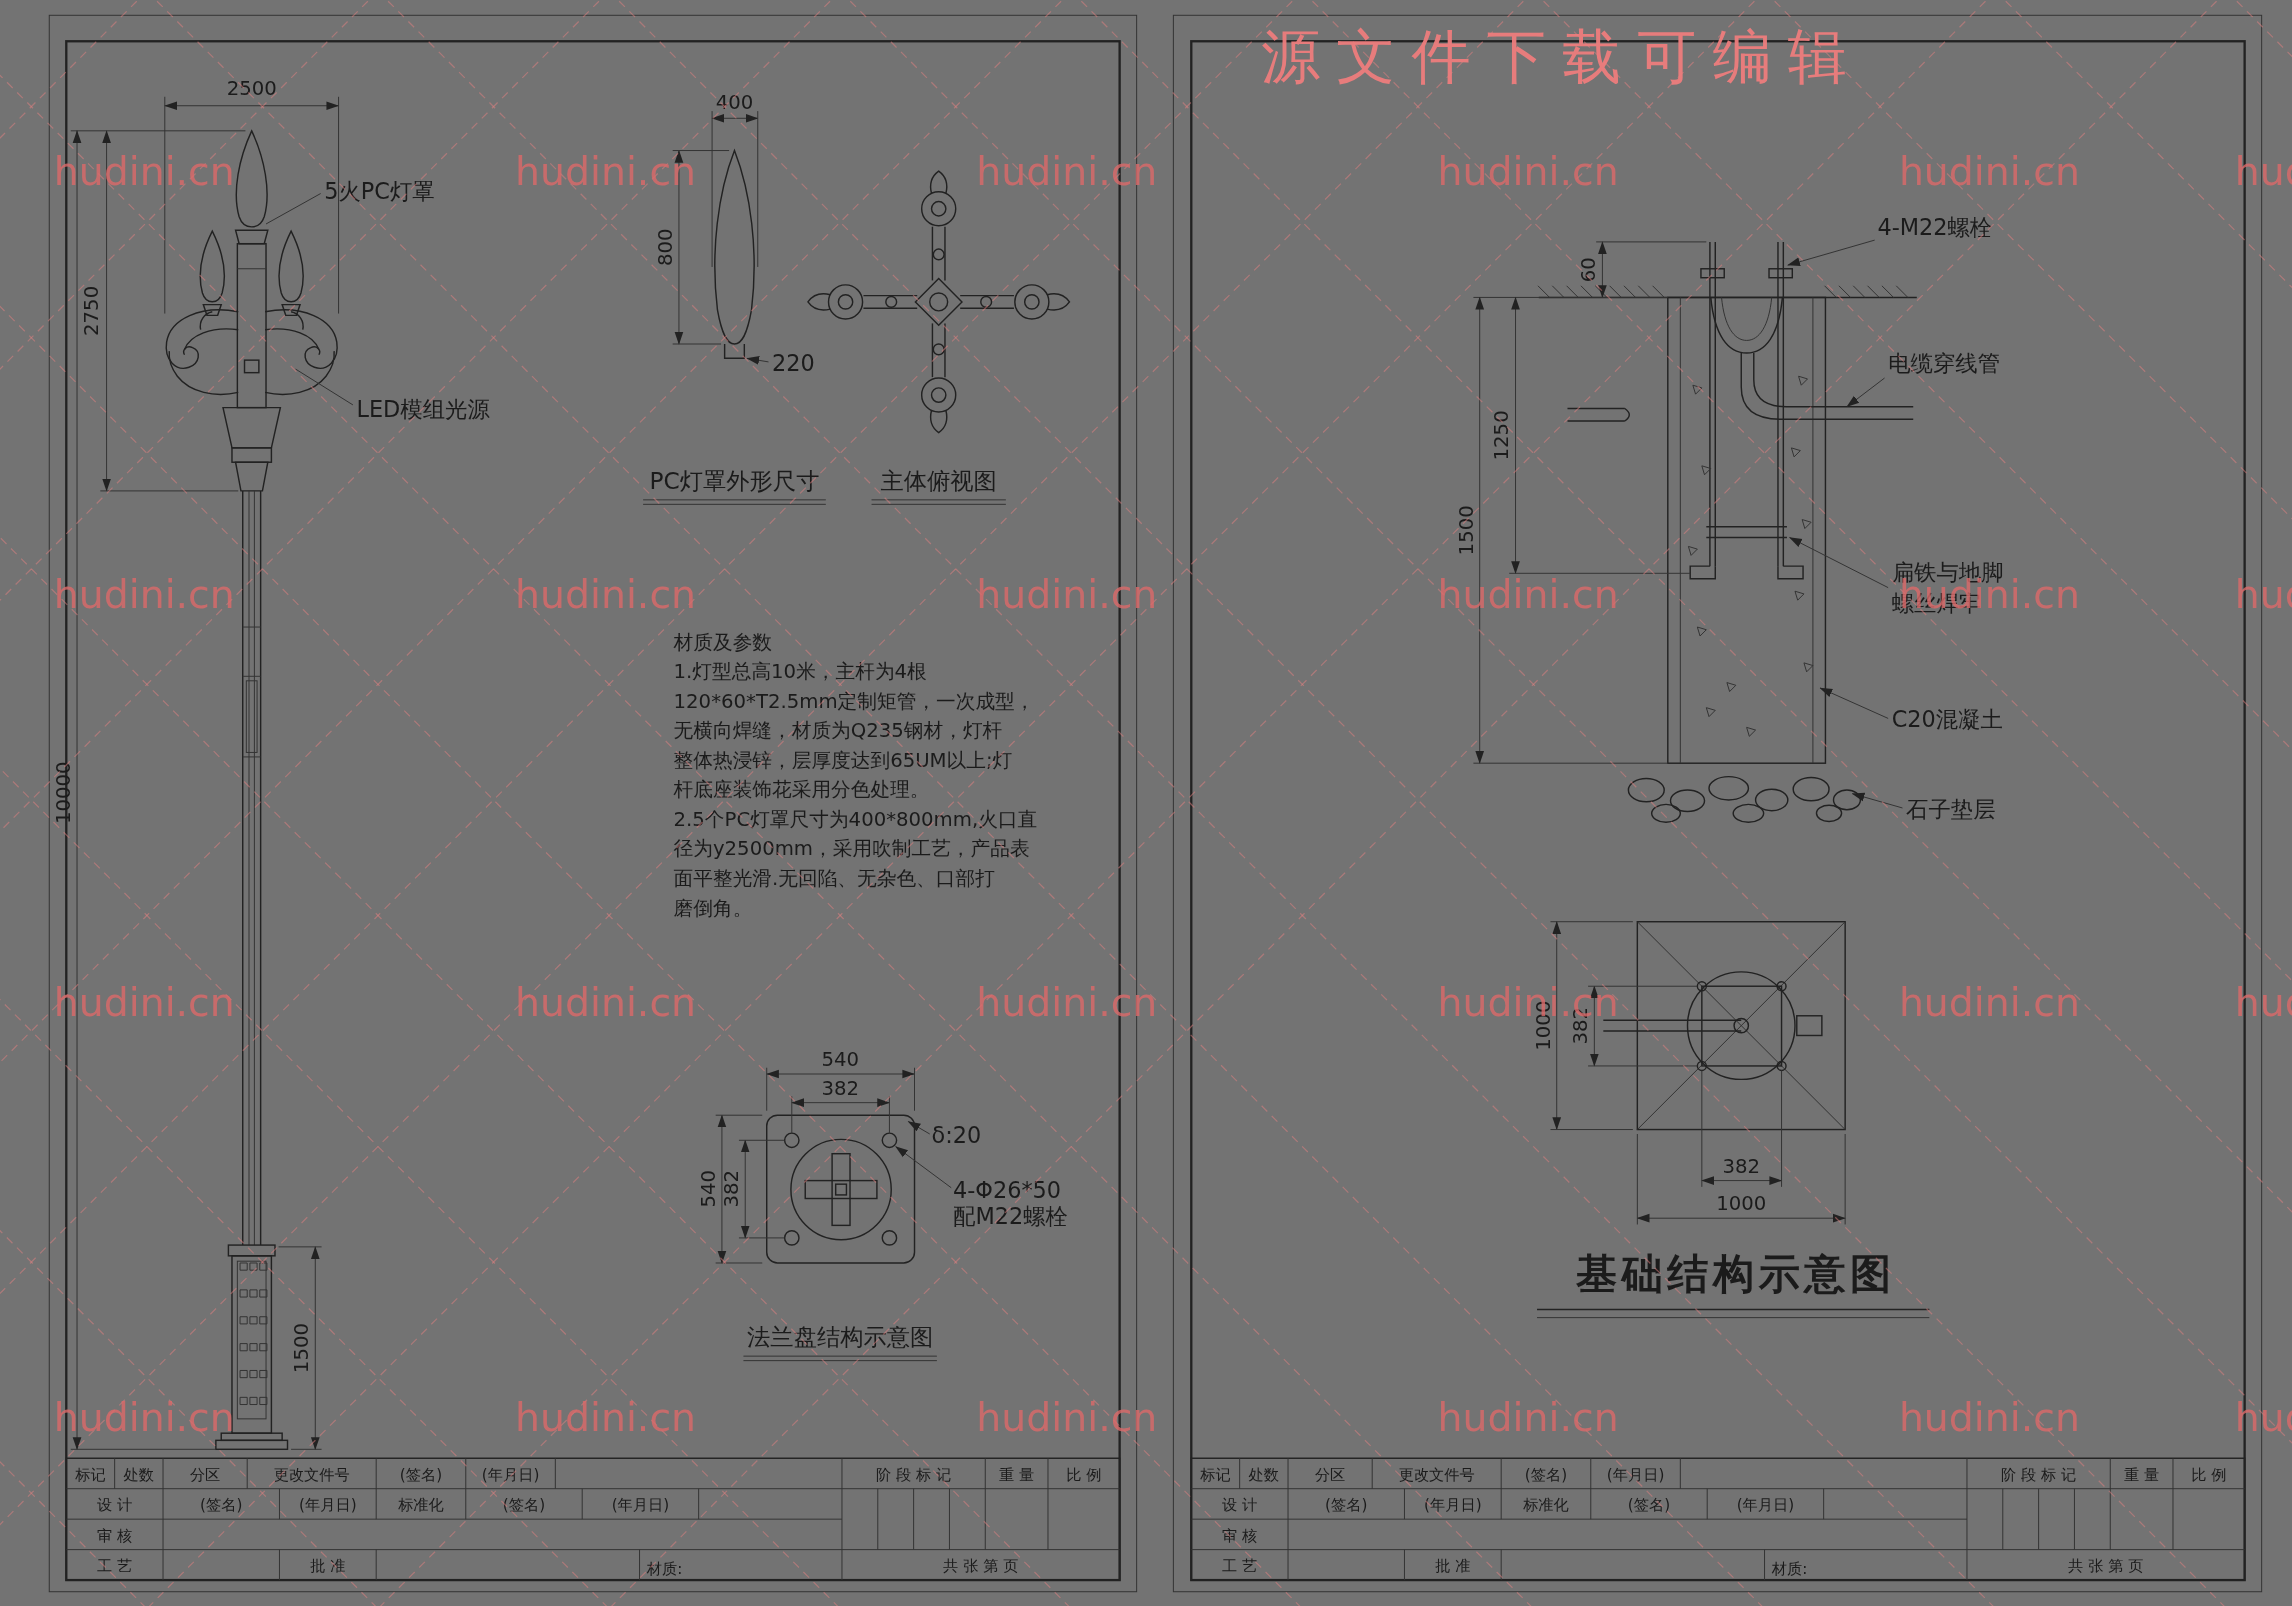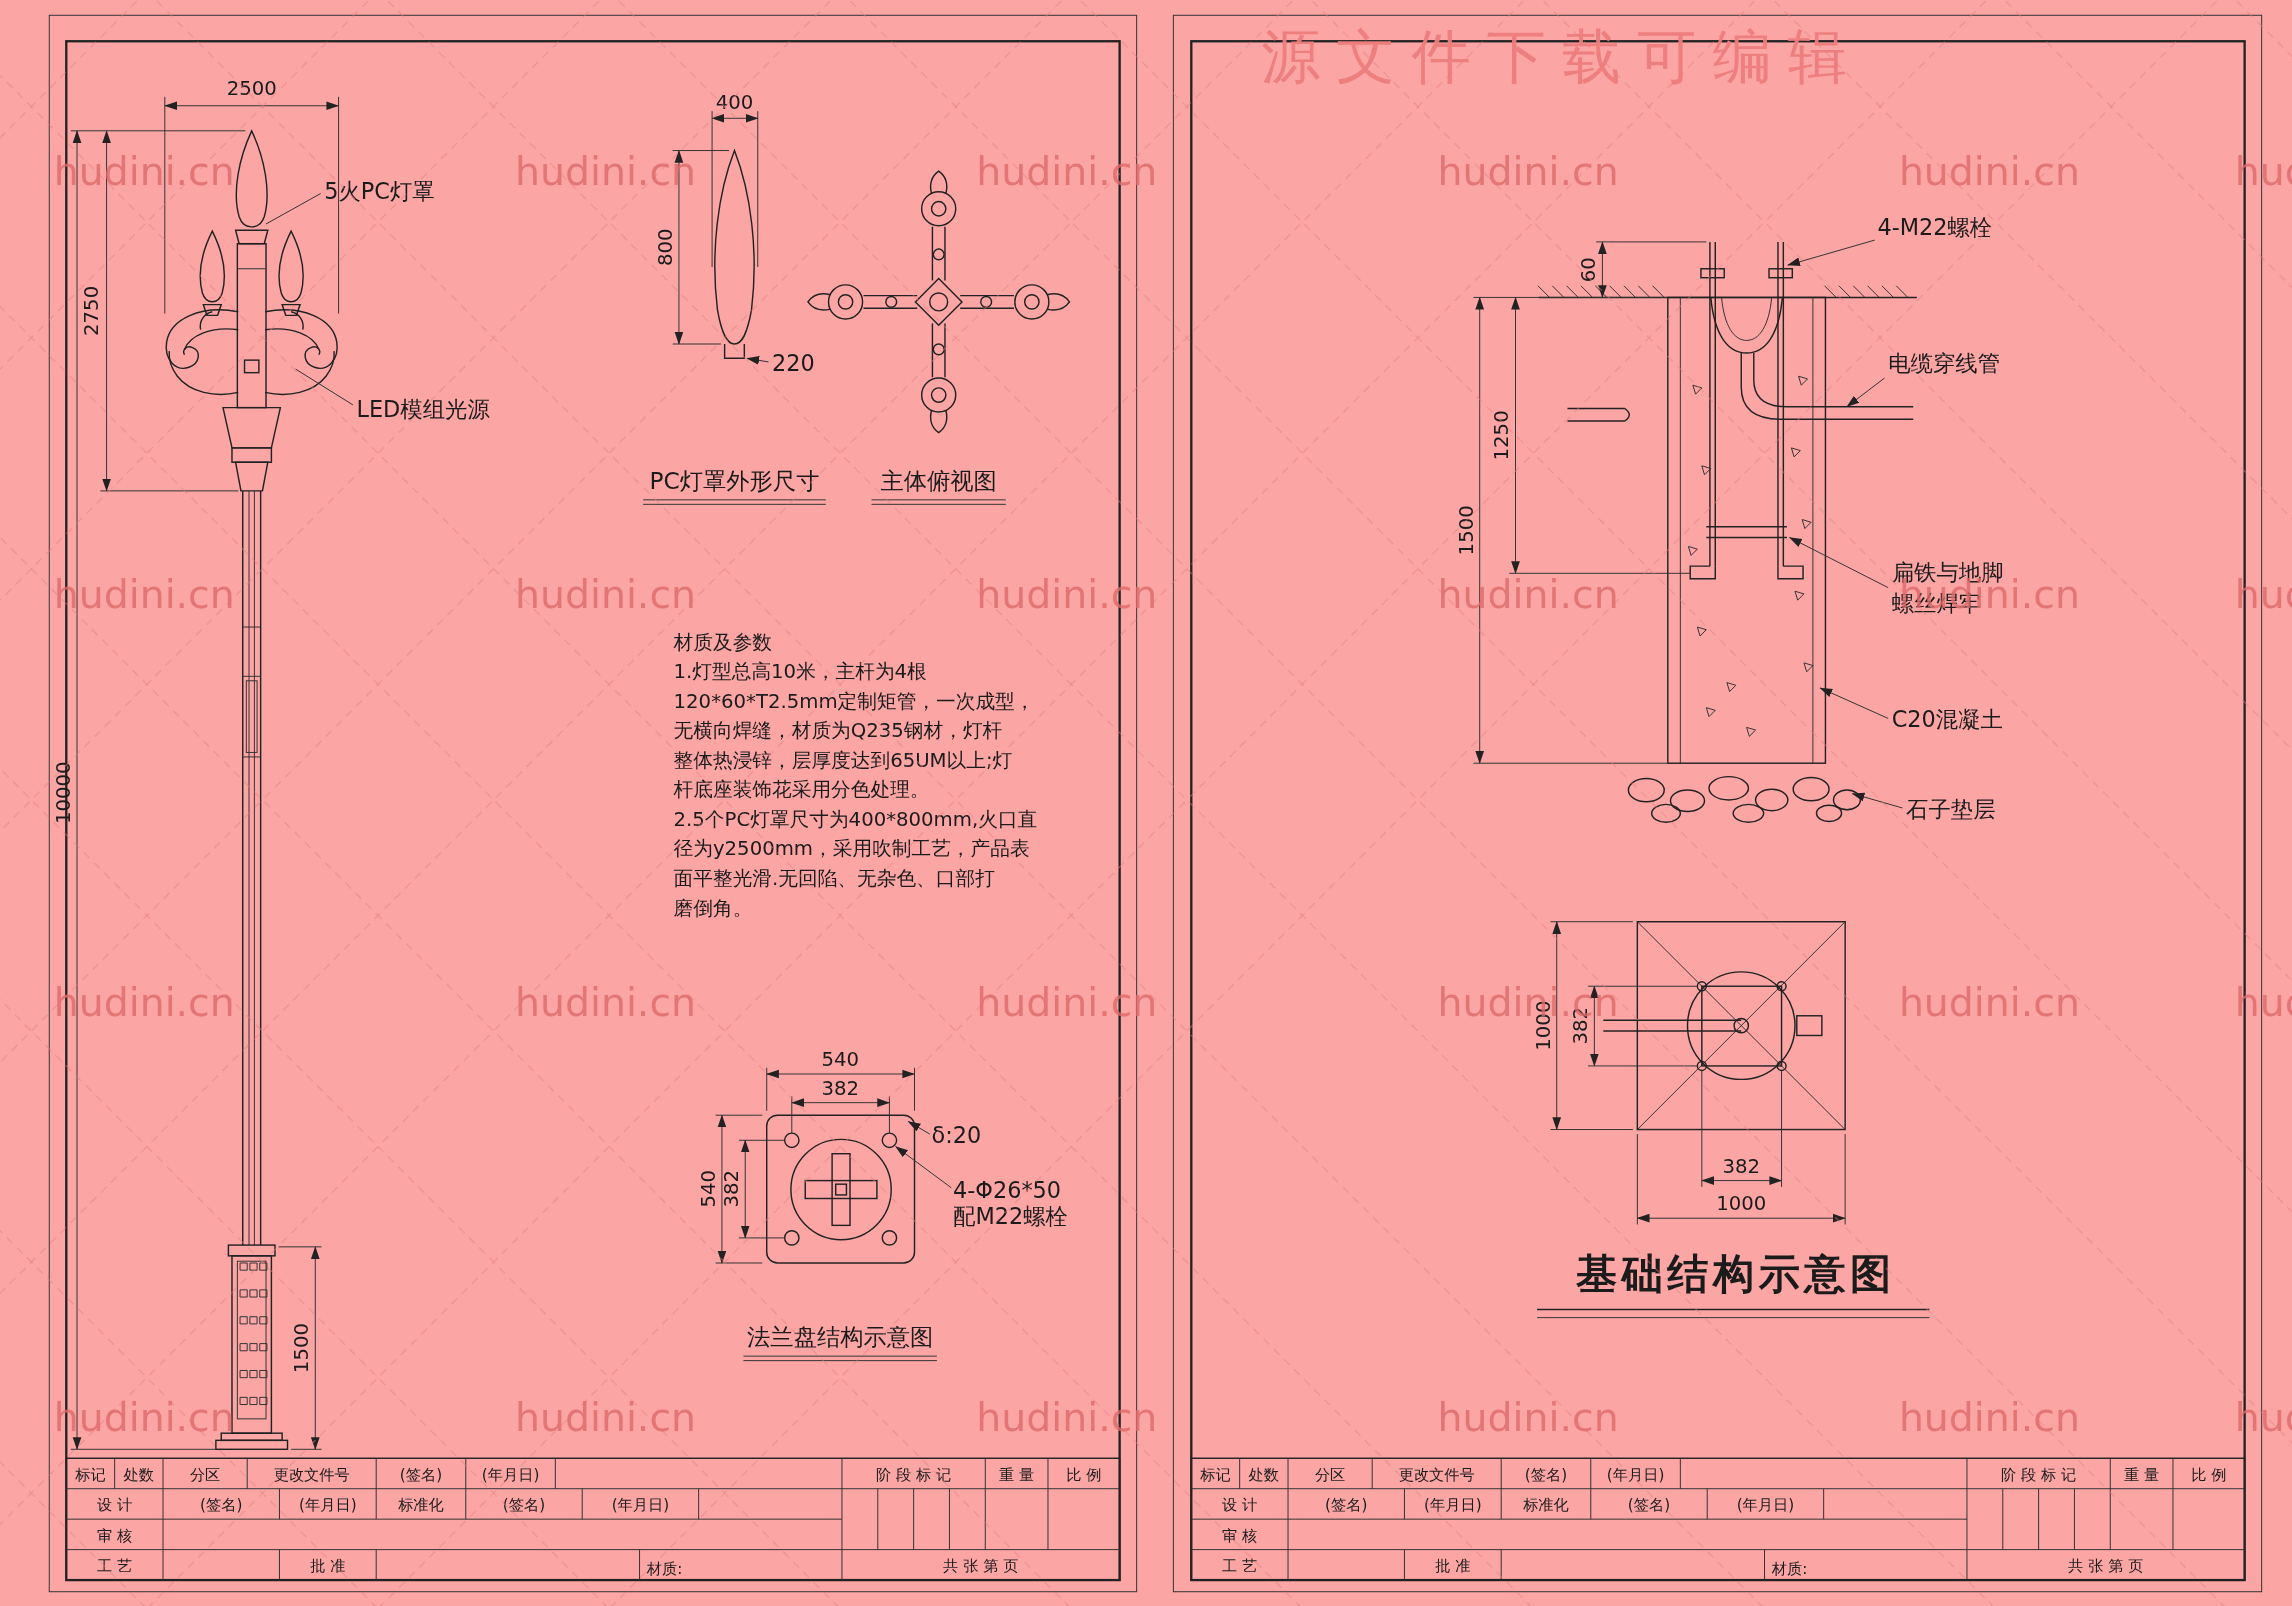--- a/index.html
+++ b/index.html
@@ -1,16 +1,16 @@
 <!DOCTYPE html>
 <html style="font-size:14.3px"><head>
 <meta charset="utf-8">
 <style>
   html,body{margin:0;padding:0;background:#ffffff;}
-  #canvas{position:relative;width:2293px;height:1607px;background:#fca5a5;overflow:hidden;}
+  #canvas{position:relative;width:2293px;height:1607px;background:#737373;overflow:hidden;}
   svg{position:absolute;left:0;top:0;}
   svg text{font-family:"DejaVu Sans","Liberation Sans",sans-serif;fill:#1b1b1b;}
   .s{stroke:#222;fill:none;stroke-width:1.6;}
   .s2{stroke:#222;fill:none;stroke-width:2.6;}
   .d{stroke:#333;fill:none;stroke-width:1.1;}
   .t-dim{font-size:22px;text-anchor:middle;}
   .t-lbl{font-size:25px;}
   .t-cap{font-size:26px;text-anchor:middle;}
   .t-note{font-size:22px;}
   .t-tb{font-size:17px;text-anchor:middle;}

